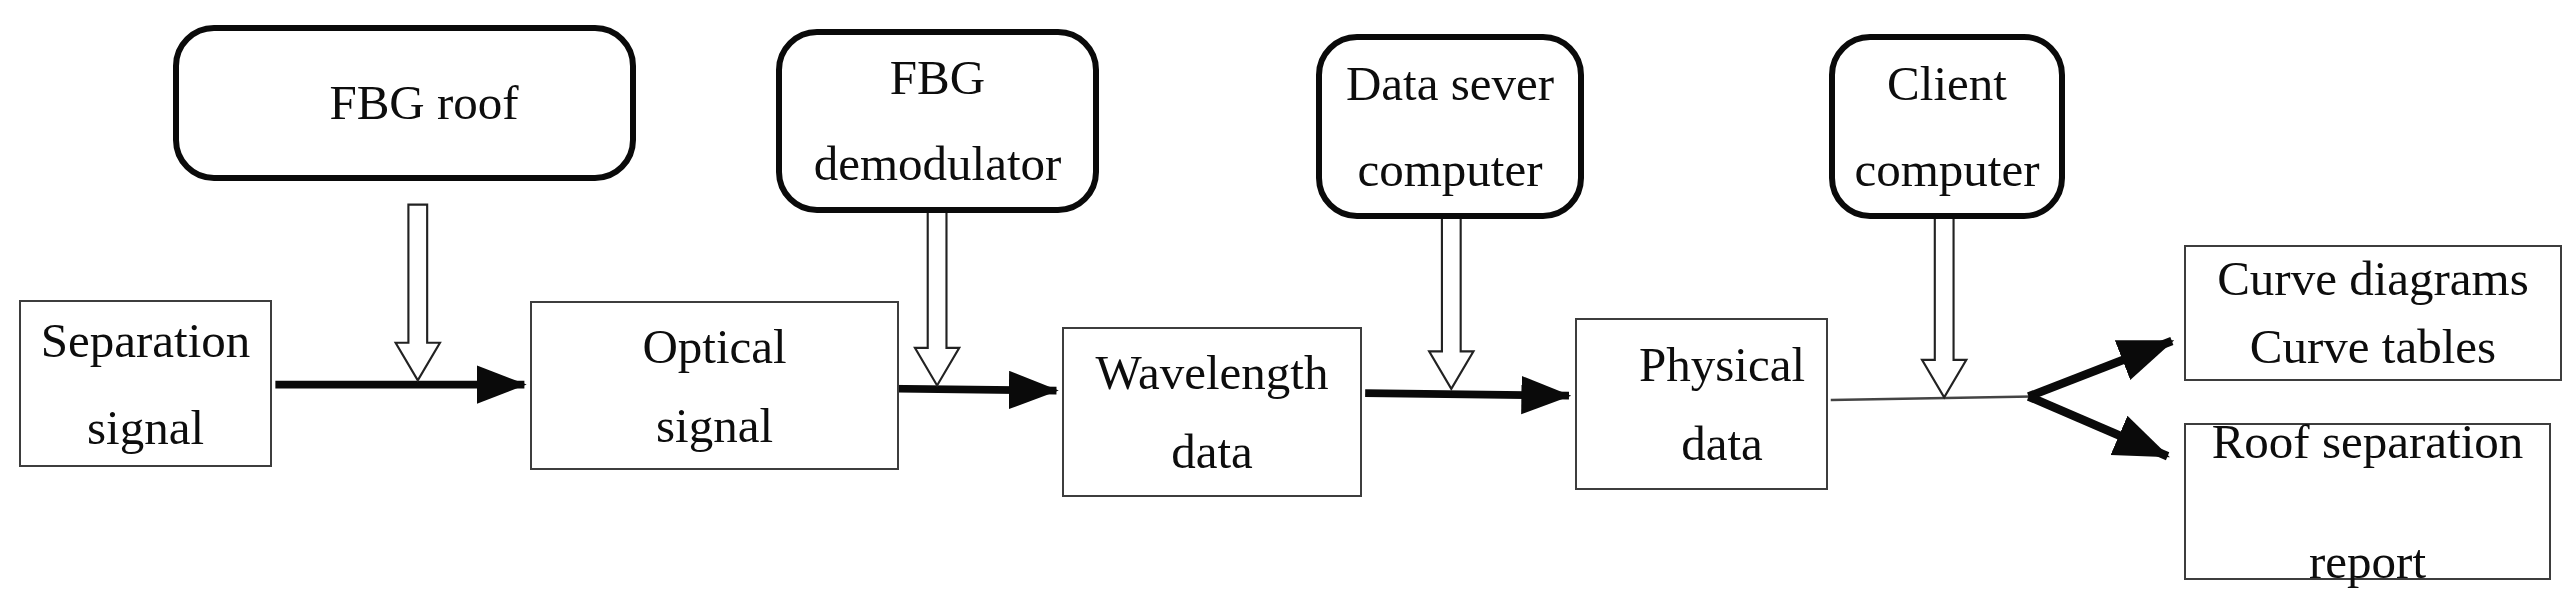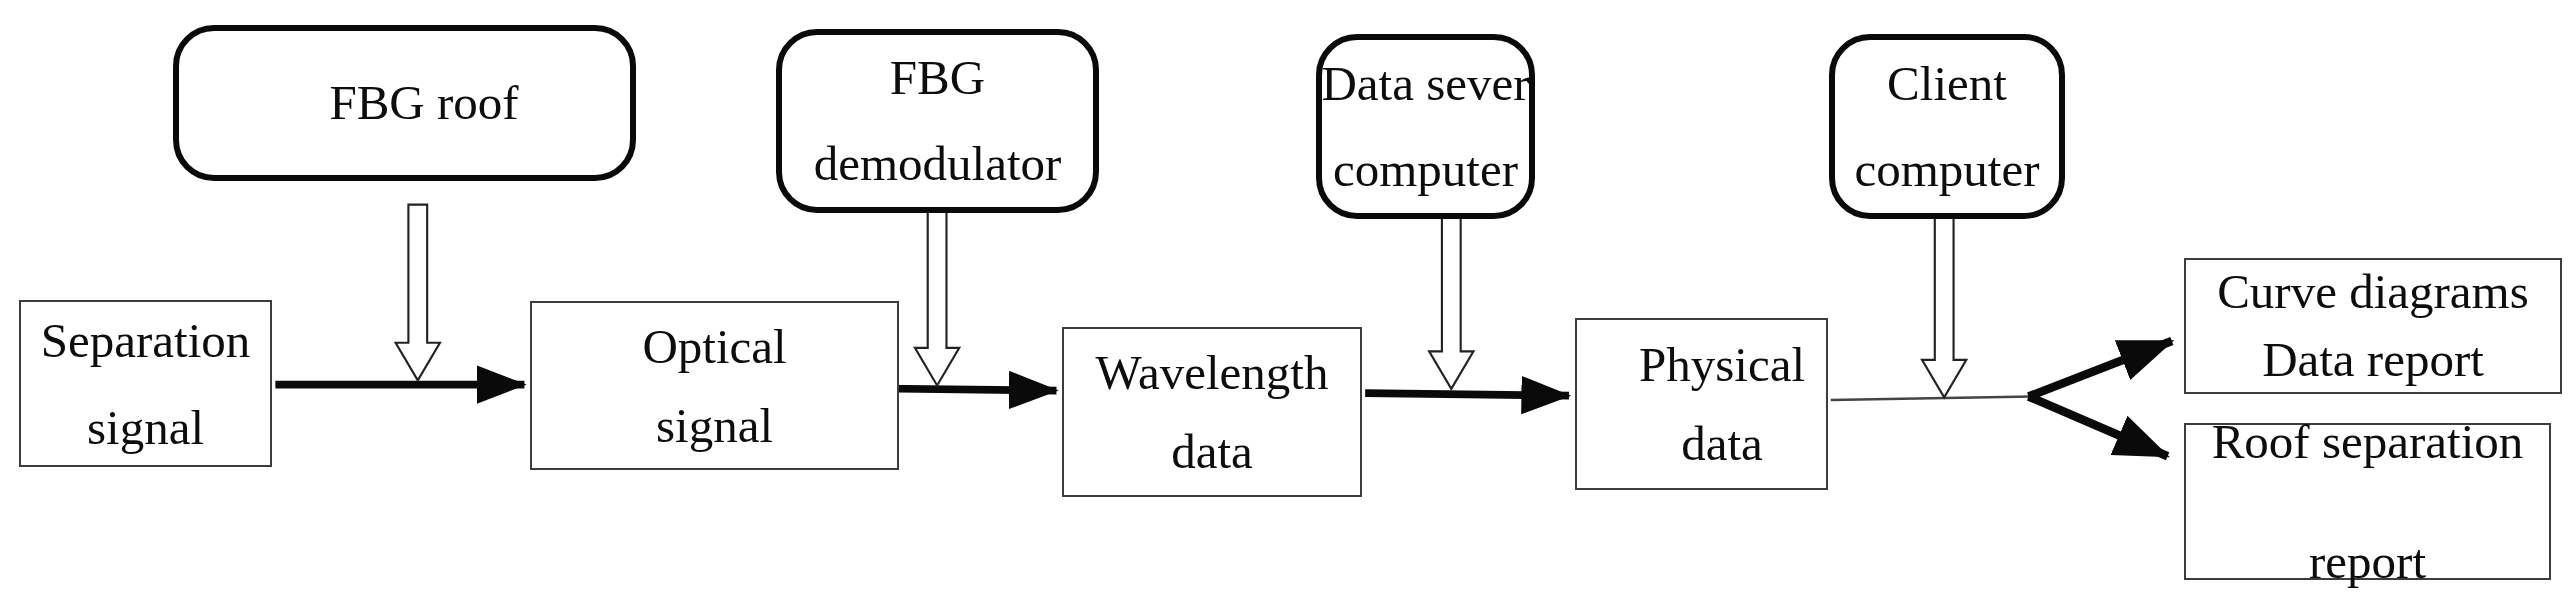--- a/index.html
+++ b/index.html
@@ -68,21 +68,21 @@
     <path d="M2268,254 L2268,422 L2253,422 L2279,466 L2305,422 L2290,422 L2290,254 Z" fill="#ffffff" stroke="#222222" stroke-width="2.5"></path>
   </svg>
 
   <div class="node rnode" style="left:173px; top:25px; width:463px; height:156px;padding-left:39px;">
     <span class="line">FBG roof</span>
   </div>
   <div class="node rnode" style="left:776px; top:29px; width:323px; height:184px;">
     <span class="line">FBG</span>
     <span class="line">demodulator</span>
   </div>
-  <div class="node rnode" style="left:1316px; top:34px; width:219px; height:185px;">
+  <div class="node rnode" style="left:1316px; top:34px; width:268px; height:185px;">
     <span class="line">Data sever</span>
     <span class="line">computer</span>
   </div>
   <div class="node rnode" style="left:1829px; top:34px; width:236px; height:185px;">
     <span class="line">Client</span>
     <span class="line">computer</span>
   </div>
 
   <div class="node snode" style="left:19px; top:300px; width:253px; height:167px;gap:8px;">
     <span class="line">Separation</span>
@@ -94,23 +94,23 @@
   </div>
   <div class="node snode" style="left:1062px; top:310px; width:300px; height:170px;margin-top:17px;">
     <span class="line">Wavelength</span>
     <span class="line">data</span>
   </div>
   <div class="node snode" style="left:1575px; top:318px; width:253px; height:172px;padding-left:41px;">
     <span class="line">Physical</span>
     <span class="line">data</span>
   </div>
 
-  <div class="node snode out-top" style="left:2184px; top:258px; width:378px; height:136px;align-items:center;">
+  <div class="node snode out-top" style="left:2184px; top:245px; width:378px; height:136px;align-items:center;">
     <span class="line">Curve diagrams</span>
-    <span class="line">Data report</span>
+    <span class="line">Curve tables</span>
   </div>
   <div class="node snode out-bottom" style="left:2184px; top:423px; width:367px; height:157px;gap:37px;">
     <span class="line">Roof separation</span>
     <span class="line">report</span>
   </div>
 
 </div>
 
 
 </body></html>

